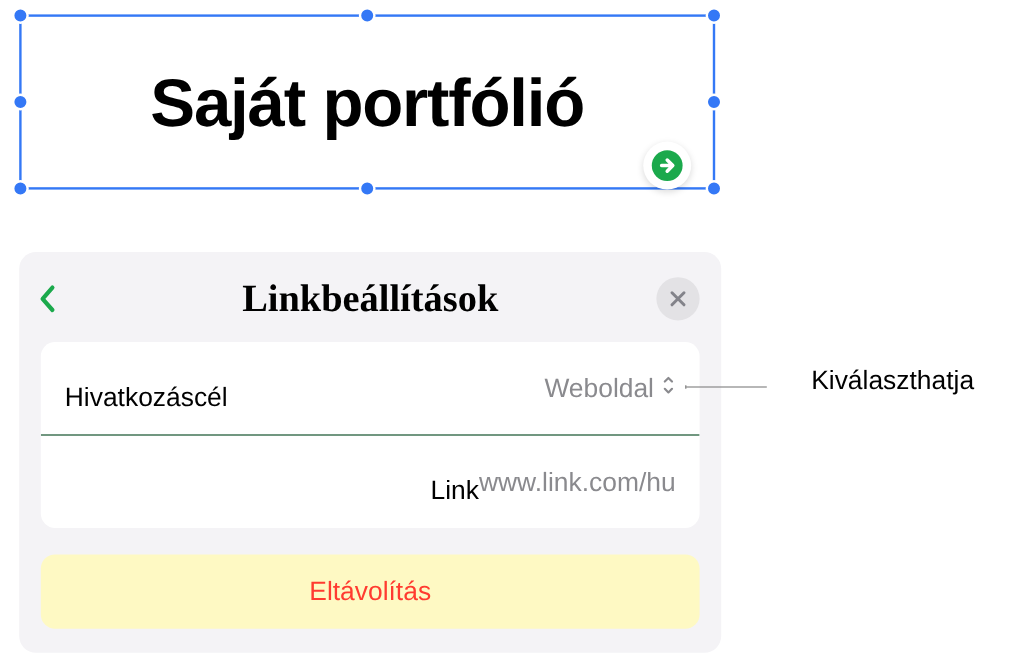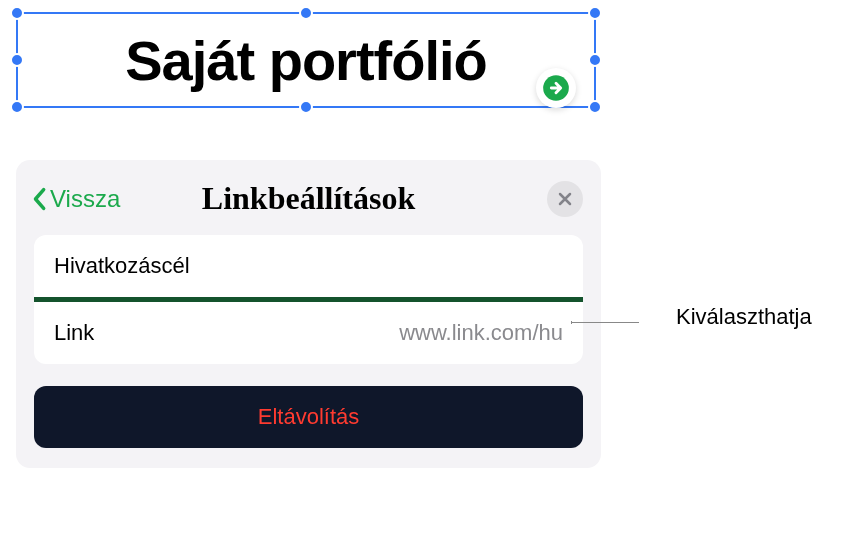--- a/index.html
+++ b/index.html
@@ -14,21 +14,21 @@
       background: #ffffff;
       position: relative;
     }
     .canvas-area {
       padding: 12px 16px;
       position: relative;
     }
     .selection-box {
       position: relative;
       width: 580px;
-      height: 96px;
+      height: 146px;
       border: 2px solid #3478f6;
       display: flex;
       align-items: center;
       justify-content: center;
     }
     .selection-title {
       font-size: 56px;
       font-weight: 800;
       color: #000;
       letter-spacing: -1px;
@@ -116,34 +116,35 @@
       overflow: hidden;
     }
     .form-row {
       display: flex;
       align-items: center;
       justify-content: space-between;
       padding: 18px 20px;
       font-size: 22px;
     }
     .form-row + .form-row {
-      border-top: 5px solid #14532d;
-    }
-    .row-label { color: #000; }
+      border-top: 1px solid #14532d;
+      justify-content: flex-end;
+    }
+    .row-label { color: #000; margin-top: 15px; }
     .row-value {
       color: #8a8a8e;
       display: flex;
       align-items: center;
       gap: 6px;
     }
     .select-arrows svg { width: 12px; height: 20px; }
     
     .remove-group {
       margin: 22px 18px 0 18px;
-      background: #0f172a;
+      background: #fef9c3;
       border-radius: 12px;
     }
     .remove-btn {
       text-align: center;
       padding: 18px;
       color: #ff3b30;
       font-size: 22px;
     }
     
     .callout {
@@ -195,33 +196,40 @@
     </div>
   </div>
 </div>
 
 <div class="panel">
   <div class="panel-header">
     <div class="back-btn">
       <svg viewBox="0 0 12 24">
         <path d="M10 4L3 12l7 8" stroke="#1ba94c" stroke-width="3" fill="none" stroke-linecap="round" stroke-linejoin="round"></path>
       </svg>
-      <span>Vissza</span>
     </div>
     <div class="panel-title">Linkbeállítások</div>
     <div class="close-btn">
       <svg viewBox="0 0 16 16">
         <path d="M3 3l10 10M13 3L3 13" stroke="#83838a" stroke-width="2.5" stroke-linecap="round"></path>
       </svg>
     </div>
   </div>
 
   <div class="form-group">
     <div class="form-row">
       <span class="row-label">Hivatkozáscél</span>
+      <span class="row-value">
+        <span>Weboldal</span>
+        <span class="select-arrows">
+          <svg viewBox="0 0 12 20">
+            <path d="M3 7l3-3 3 3M3 13l3 3 3-3" stroke="#8a8a8e" stroke-width="1.8" fill="none" stroke-linecap="round" stroke-linejoin="round"></path>
+          </svg>
+        </span>
+      </span>
     </div>
     <div class="form-row">
       <span class="row-label">Link</span>
       <span class="row-value">www.link.com/hu</span>
     </div>
   </div>
 
   <div class="remove-group">
     <div class="remove-btn">Eltávolítás</div>
   </div>

